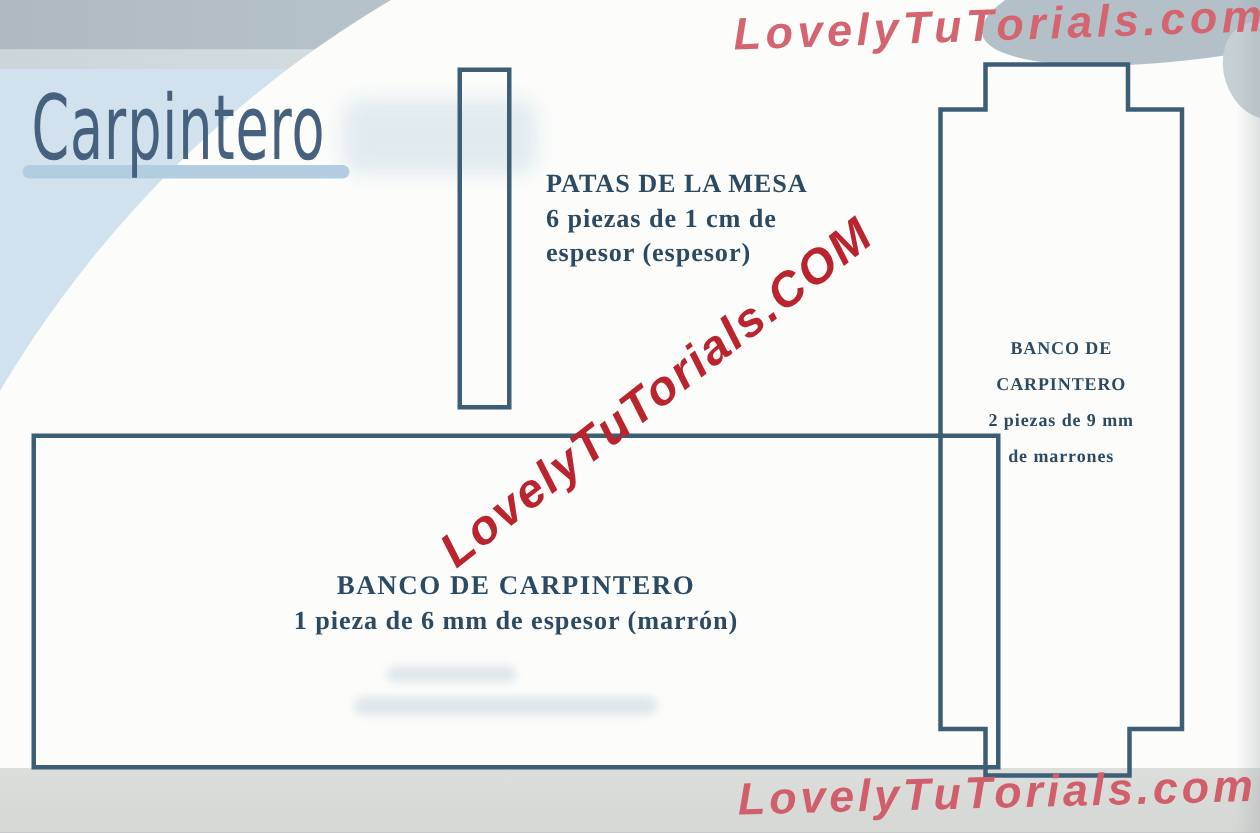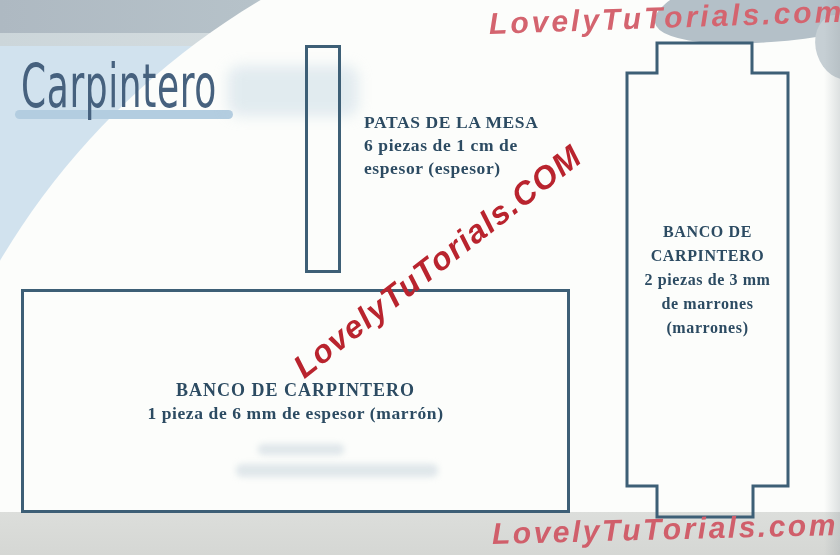--- a/index.html
+++ b/index.html
@@ -65,34 +65,34 @@
     left:228px;top:66px;width:130px;height:50px;border-radius:12px;
     background:rgba(185,208,223,0.40);filter:blur(7px);
   }
 
   
   .outline-rect{
     border:3px solid var(--outline,#3d5f76);
     box-sizing:border-box;background:transparent;
   }
   .table-leg-rect{left:305px;top:45px;width:36px;height:228px;}
-  .bench-board-rect{left:21px;top:289px;width:549px;height:224px;display:flex;align-items:center;justify-content:center;}
+  .bench-board-rect{left:21px;top:289px;width:646px;height:224px;display:flex;align-items:center;justify-content:center;}
 
   .shape-svg{left:0;top:0;width:840px;height:555px;pointer-events:none;}
 
   
   .piece-label{
     color:var(--label_text,#2c4b62);
     font-weight:bold;letter-spacing:0.6px;
   }
   .patas-label{left:364px;top:111px;width:210px;font-size:17.5px;line-height:23px;text-align:left;}
   .bench-board-label{text-align:center;padding-top:2px;}
   .bench-board-label .l1{font-size:18px;line-height:23px;letter-spacing:1px;}
   .bench-board-label .l2{font-size:17.5px;line-height:23px;}
-  .bench-side-label{left:627px;top:220px;width:161px;text-align:center;font-size:16px;line-height:24px;}
+  .bench-side-label{left:627px;top:220px;width:161px;text-align:center;font-size:12px;line-height:24px;}
 
   
   .ghost-line1{left:258px;top:444px;width:86px;height:11px;border-radius:5px;
     background:rgba(176,195,208,0.38);filter:blur(3px);}
   .ghost-line2{left:236px;top:464px;width:202px;height:13px;border-radius:6px;
     background:rgba(176,195,208,0.38);filter:blur(3px);}
 
   
   .wm{
     font-family:"Liberation Sans",sans-serif;
@@ -146,22 +146,21 @@
   <div class="abs ghost-line1"></div>
   <div class="abs ghost-line2"></div>
 
   <svg class="abs shape-svg" viewBox="0 0 840 555">
     <polygon points="657,43 752,43 752,73 788,73 788,486 753,486 753,517 657,517 657,486 627,486 627,73 657,73" fill="none" style="stroke:var(--outline,#3d5f76);" stroke-width="3"></polygon>
   </svg>
 
   <div class="abs piece-label bench-side-label">
     <div>BANCO DE</div>
     <div>CARPINTERO</div>
-    <div>2 piezas de 3 mm</div>
+    <div>2 piezas de 9 mm</div>
     <div>de marrones</div>
-    <div>(marrones)</div>
   </div>
 
   <div class="abs wm wm-top">LovelyTuTorials.com</div>
   <div class="abs wm wm-diagonal">LovelyTuTorials.COM</div>
   <div class="abs wm wm-bottom">LovelyTuTorials.com</div>
 
 </div>
 
 </body></html>

